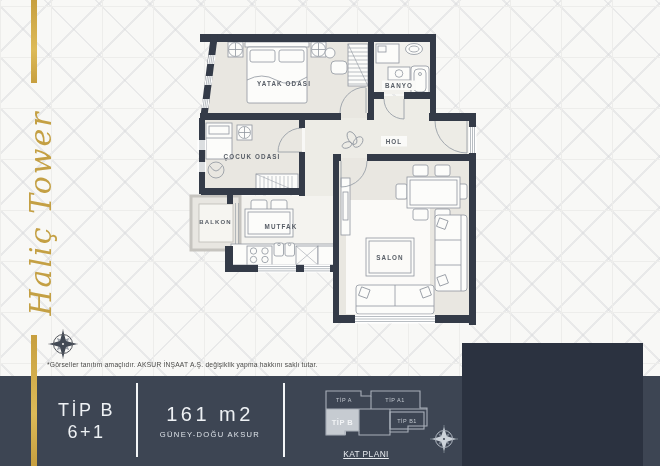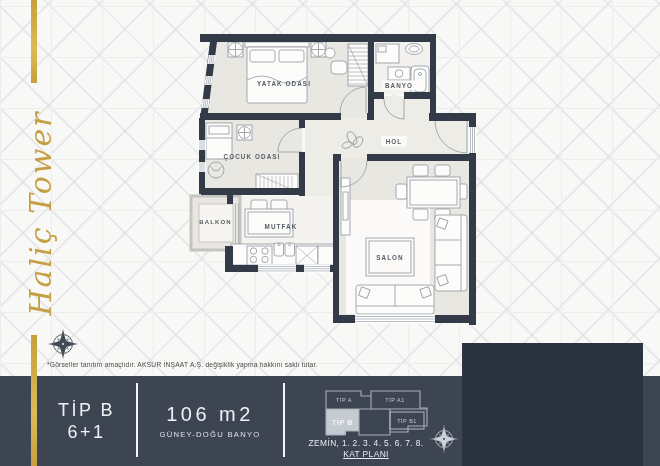--- a/index.html
+++ b/index.html
@@ -52,25 +52,24 @@
   <div class="abs dark-panel noint"></div>
   <div class="abs divider noint" style="left:136px;"></div>
   <div class="abs divider noint" style="left:283px;"></div>
 
   <div class="abs type-block noint">
     <div class="type-line">TİP B</div>
     <div class="type-line">6+1</div>
   </div>
 
   <div class="abs area-block noint">
-    <div class="area-main">106 m2</div>
-    <div class="area-sub">GÜNEY-DOĞU BANYO</div>
+    <div class="area-main">161 m2</div>
+    <div class="area-sub">GÜNEY-DOĞU AKSUR</div>
   </div>
 
-  <div class="abs kp-caption noint" style="top:438px;">ZEMİN, 1. 2. 3. 4. 5. 6. 7. 8.</div>
   <div class="abs kp-caption noint" style="top:449px;text-decoration:underline;">KAT PLANI</div>
 
   <svg id="gfx" class="abs" width="660" height="466" viewBox="0 0 660 466">
 
     <g>
       <polygon points="213,40 370,40 370,118 202,118" fill="#e9e7e1"></polygon>
       <rect x="372" y="40" width="60" height="54" fill="#f2f1ed"></rect>
       <rect x="305" y="118" width="166" height="40" fill="#edece6"></rect>
       <rect x="372" y="96" width="60" height="22" fill="#edece6"></rect>
       <rect x="305" y="158" width="31" height="38" fill="#edece6"></rect>

